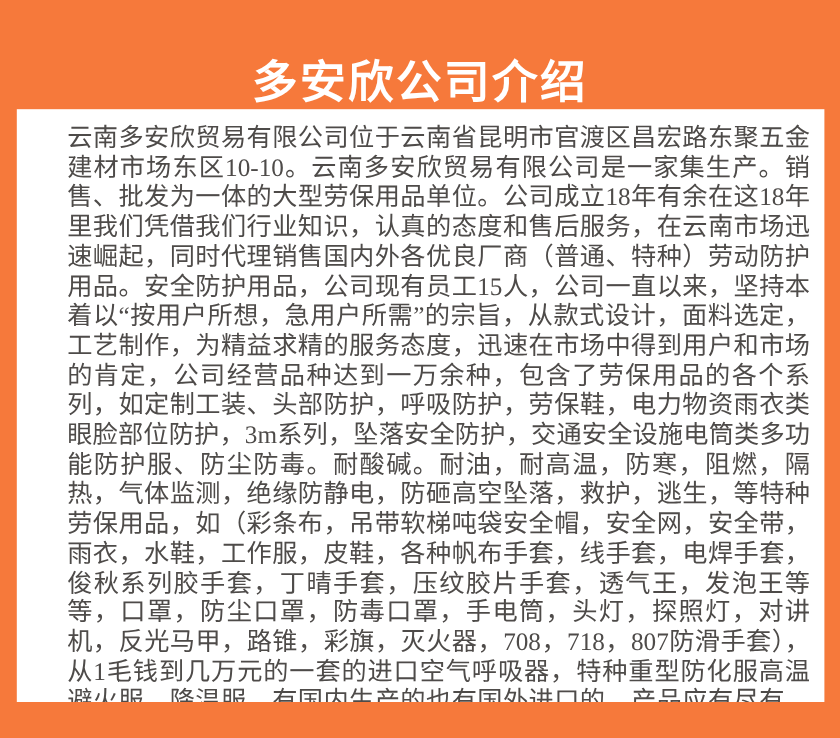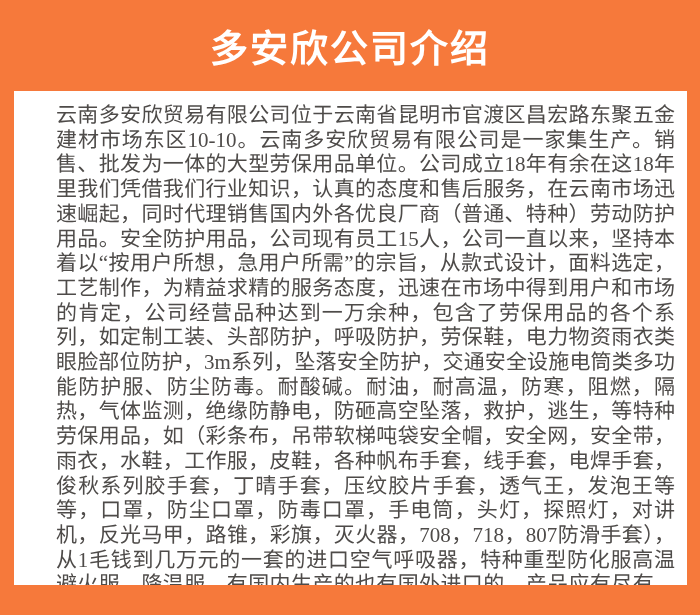--- a/index.html
+++ b/index.html
@@ -13,20 +13,21 @@
     height: 615px;
     background: #F6793B;
     overflow: hidden;
     font-family: "Liberation Sans", "DejaVu Sans", sans-serif;
   }
   .header-banner {
     height: 91px;
     display: flex;
     align-items: center;
     justify-content: center;
+    margin-top: 20px;
   }
   .page-title {
     margin: 0;
     color: #FFFFFF;
     font-family: "Liberation Sans", "DejaVu Sans", sans-serif;
     font-weight: bold;
     font-size: 38px;
     letter-spacing: 2px;
     text-align: center;
   }

